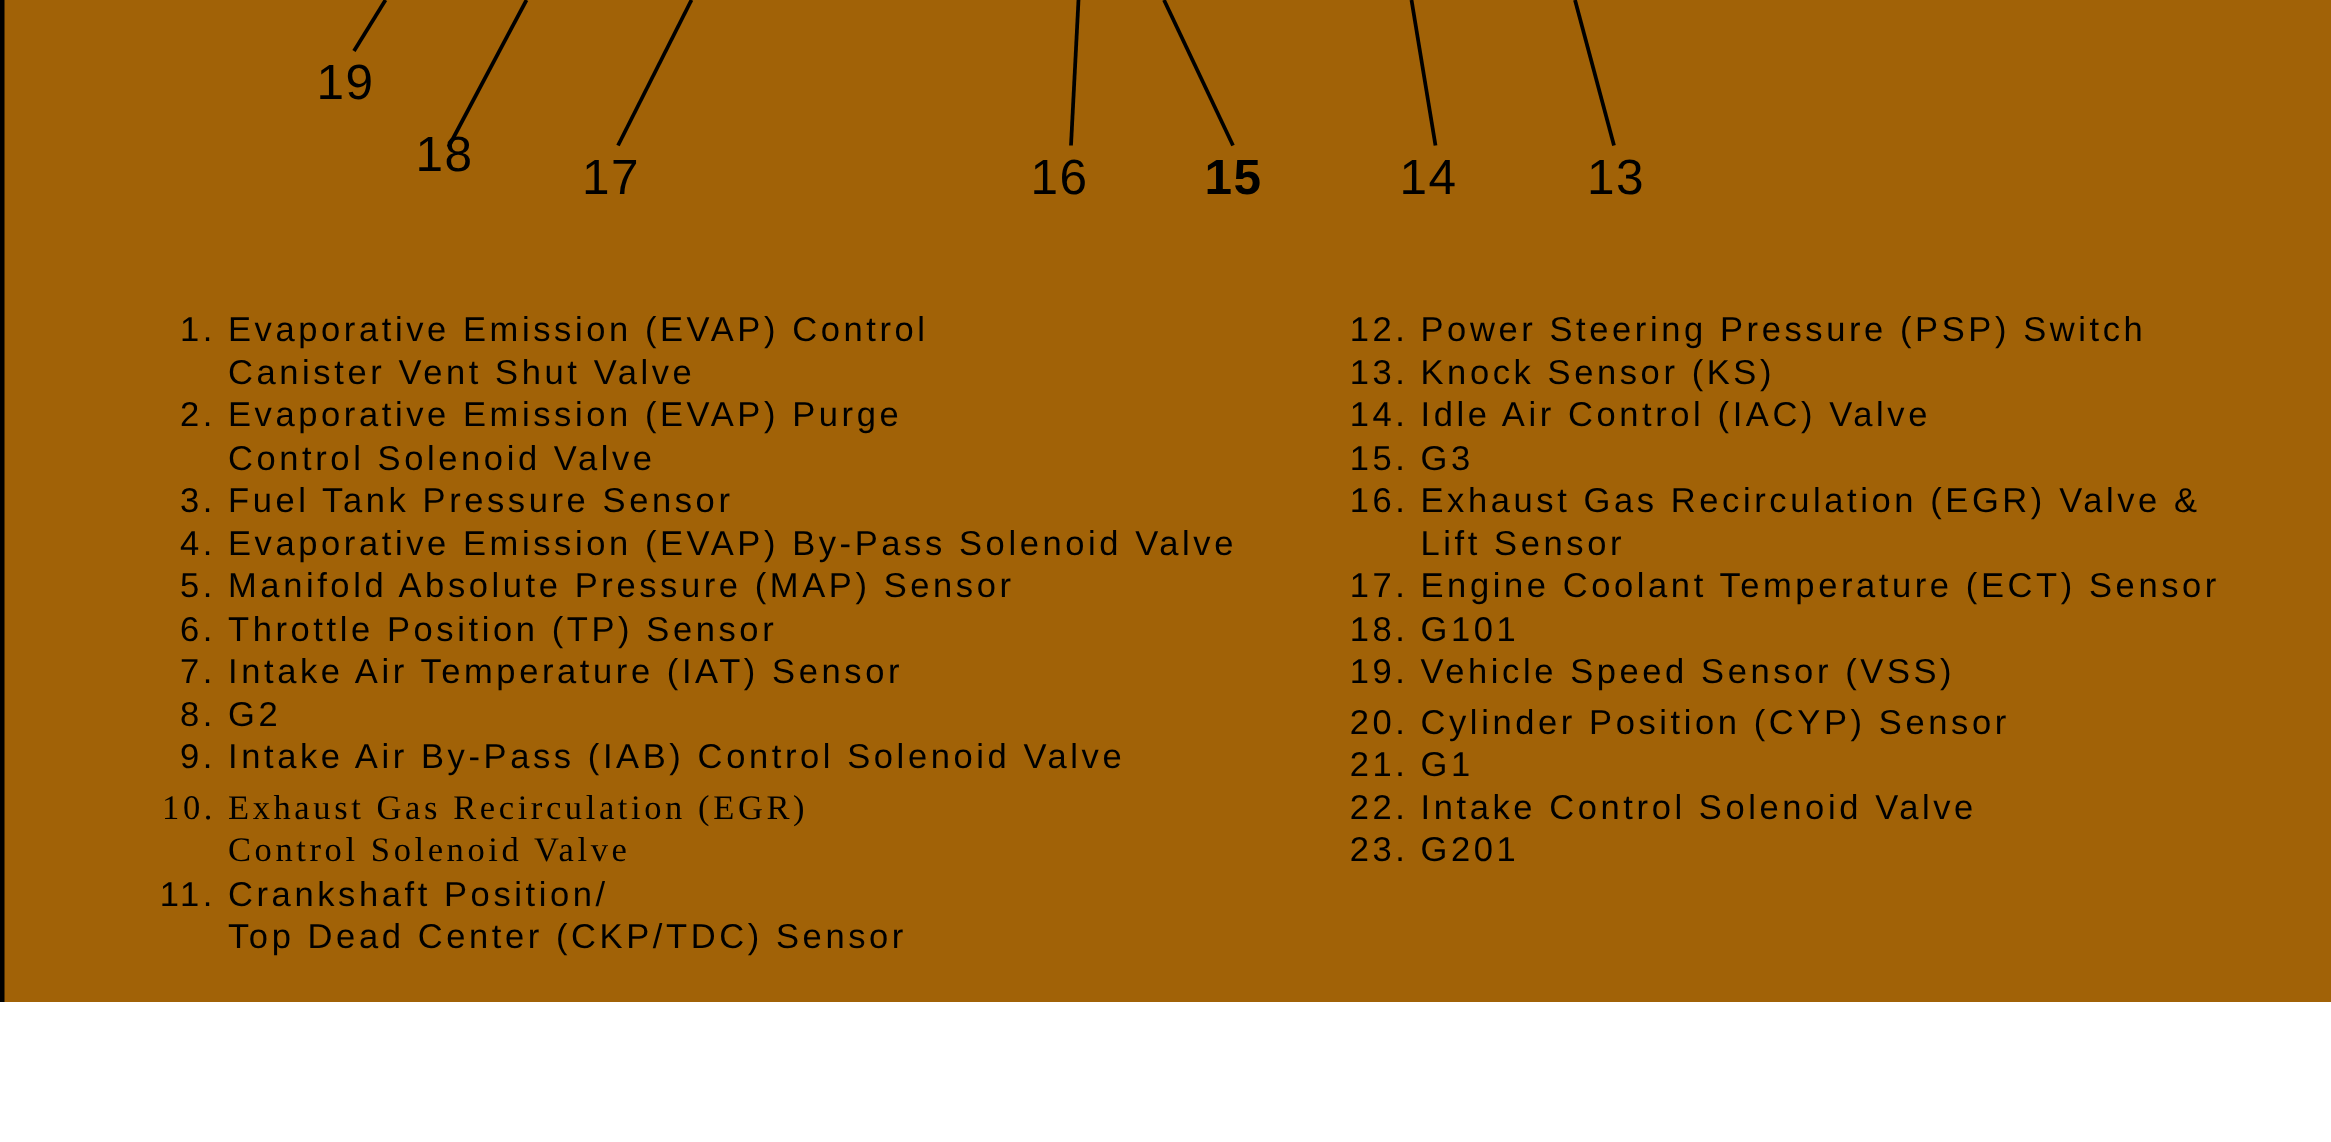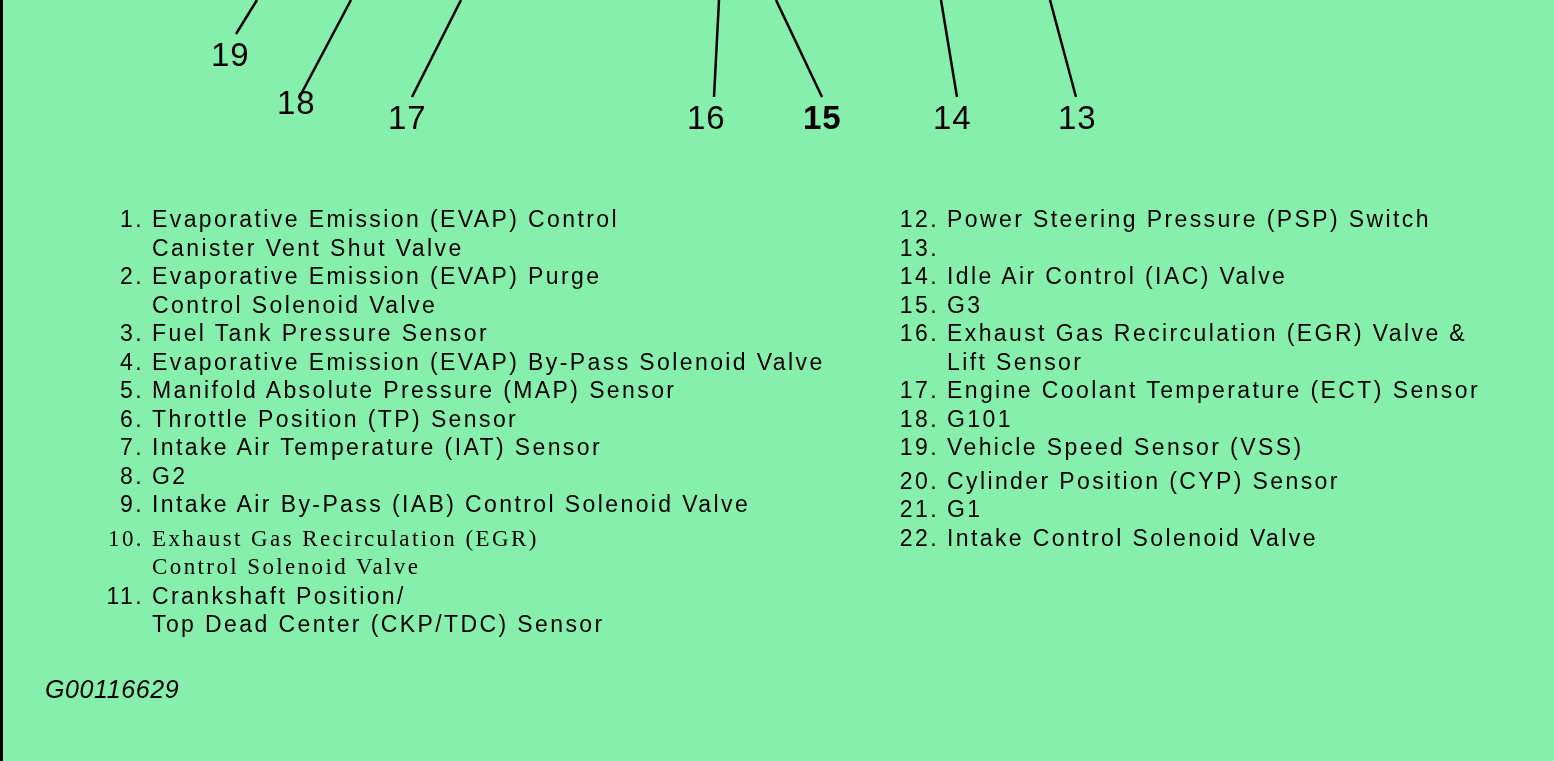--- a/index.html
+++ b/index.html
@@ -3,22 +3,22 @@
 <meta charset="utf-8">
 <style>
   html, body {
     margin: 0;
     padding: 0;
     background: #ffffff;
   }
   #page {
     position: relative;
     width: 1554px;
-    height: 761px;
-    background: #86efac;
+    height: 668px;
+    background: #a16207;
     overflow: hidden;
     font-family: "Liberation Sans", "DejaVu Sans", sans-serif;
     color: #000000;
   }
   
   #left-border {
     position: absolute;
     left: 0; top: 0;
     width: 3px; height: 761px;
     background: #000000;
@@ -151,20 +151,21 @@
       </div>
   </div>
 
   <div id="legend-right" class="legend-col">
     <div class="row">
         <span class="num">12.</span>
         <span class="txt">Power Steering Pressure (PSP) Switch</span>
       </div>
     <div class="row">
         <span class="num">13.</span>
+        <span class="txt">Knock Sensor (KS)</span>
       </div>
     <div class="row">
         <span class="num">14.</span>
         <span class="txt">Idle Air Control (IAC) Valve</span>
       </div>
     <div class="row">
         <span class="num">15.</span>
         <span class="txt">G3</span>
       </div>
     <div class="row">
@@ -189,17 +190,21 @@
         <span class="txt">Cylinder Position (CYP) Sensor</span>
       </div>
     <div class="row">
         <span class="num">21.</span>
         <span class="txt">G1</span>
       </div>
     <div class="row">
         <span class="num">22.</span>
         <span class="txt">Intake Control Solenoid Valve</span>
       </div>
+    <div class="row">
+        <span class="num">23.</span>
+        <span class="txt">G201</span>
+      </div>
   </div>
 
   <div id="figure-code">G00116629</div>
 
 </div>
 
 </body></html>

